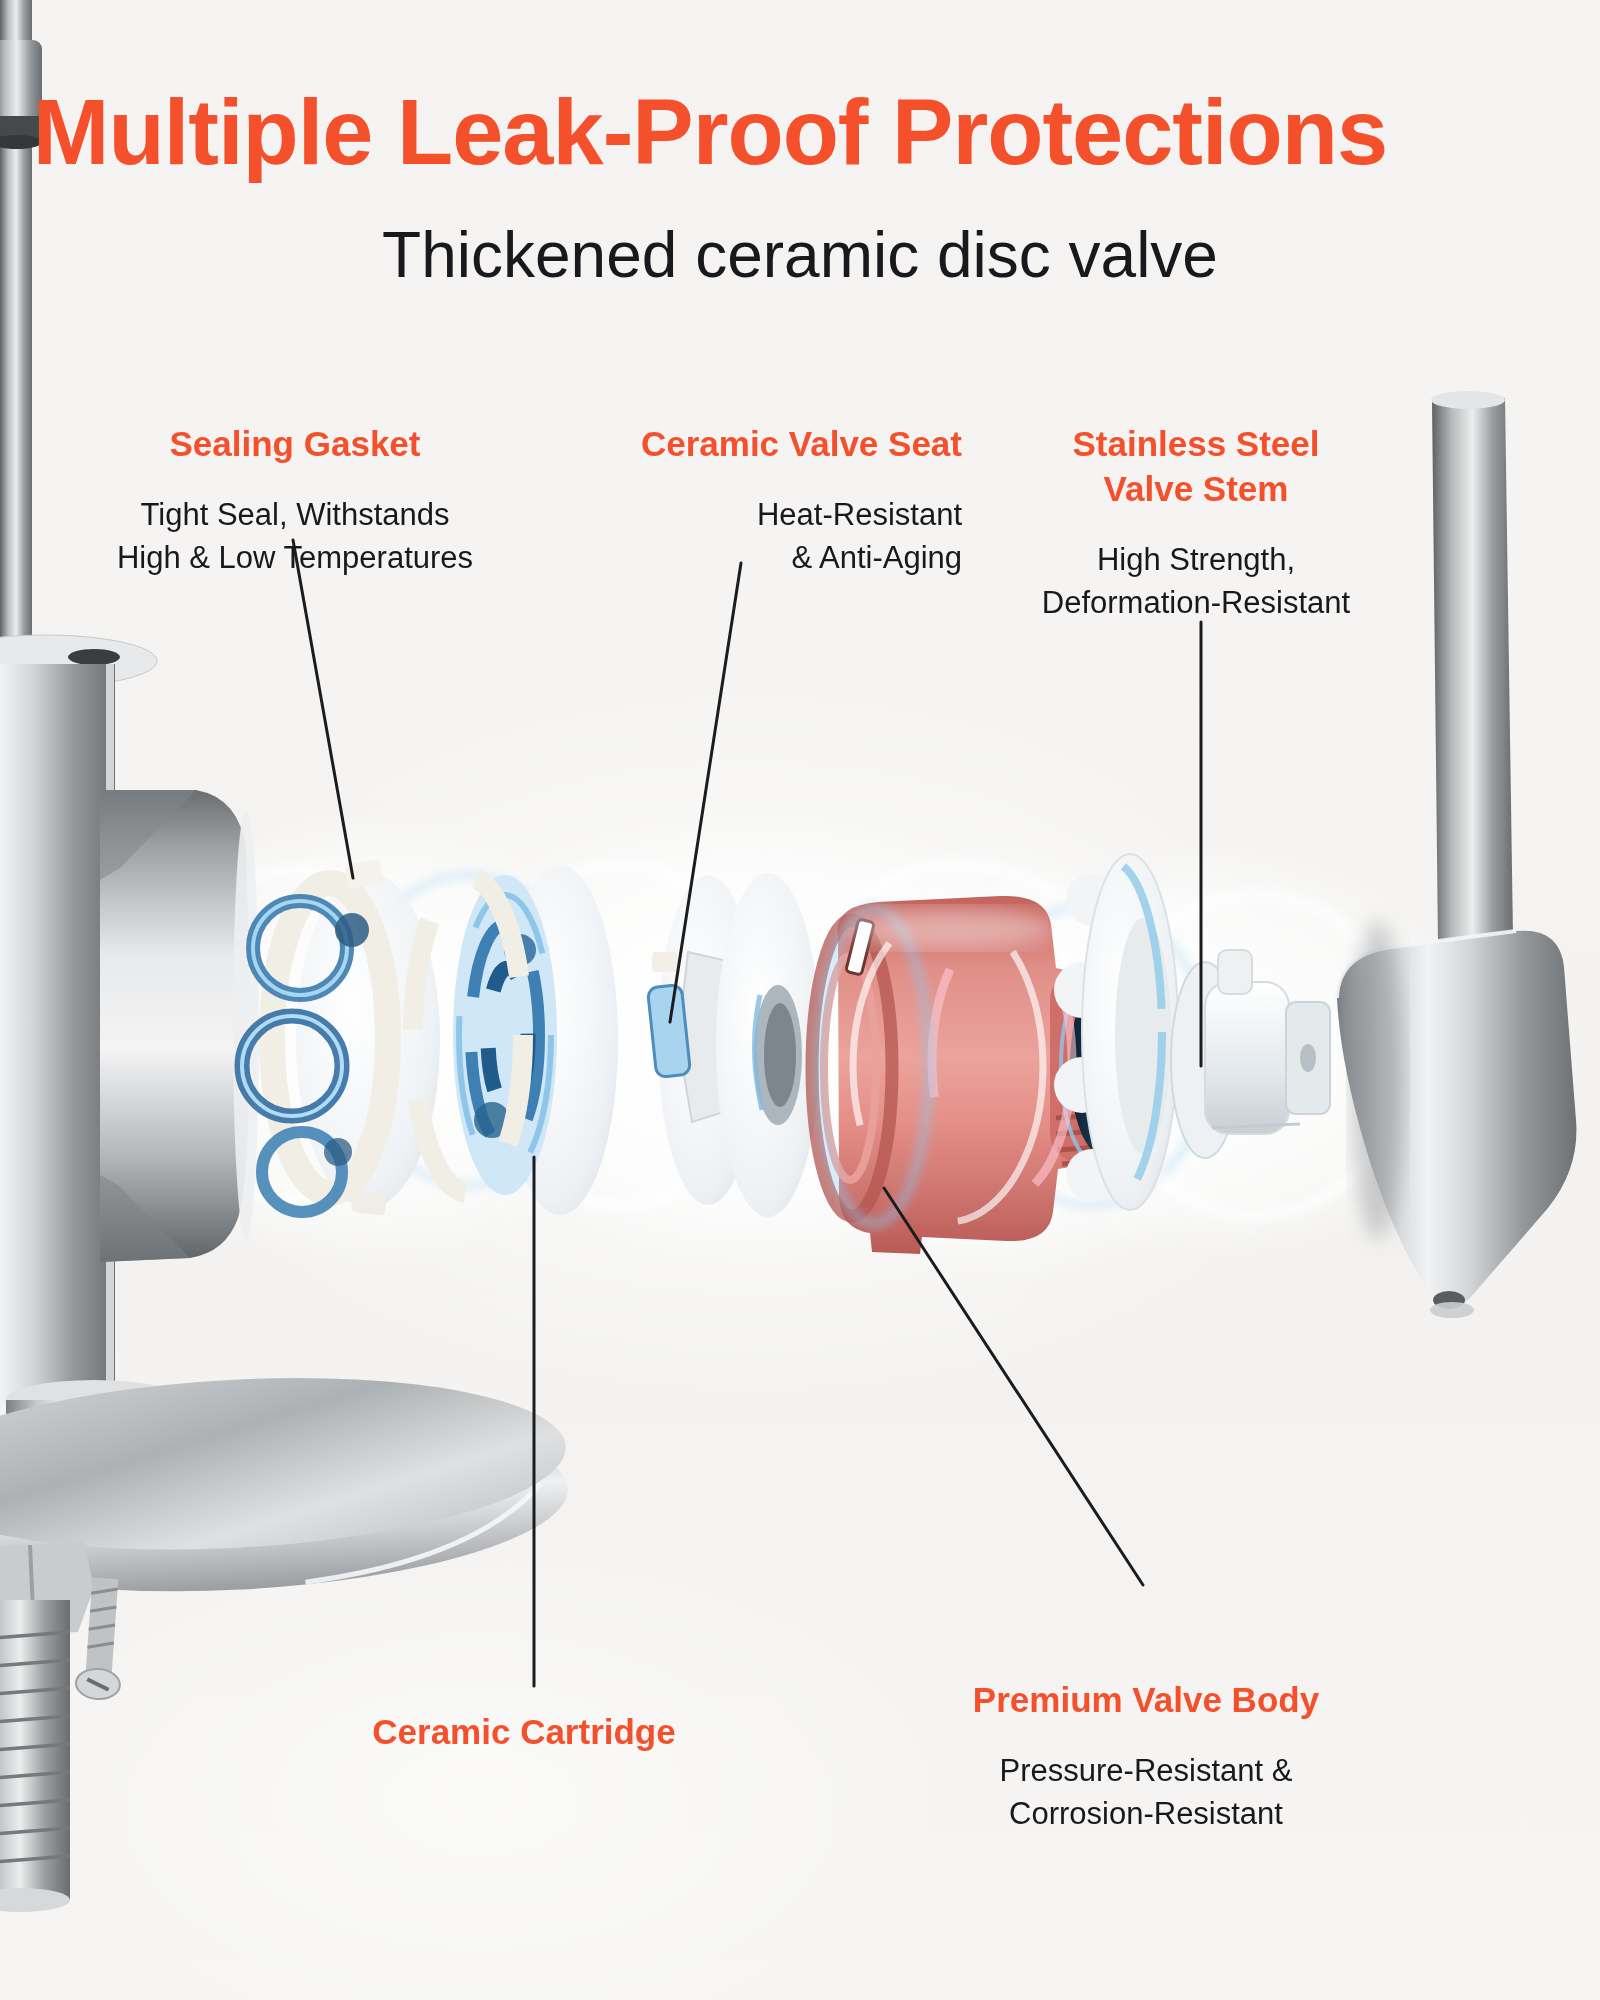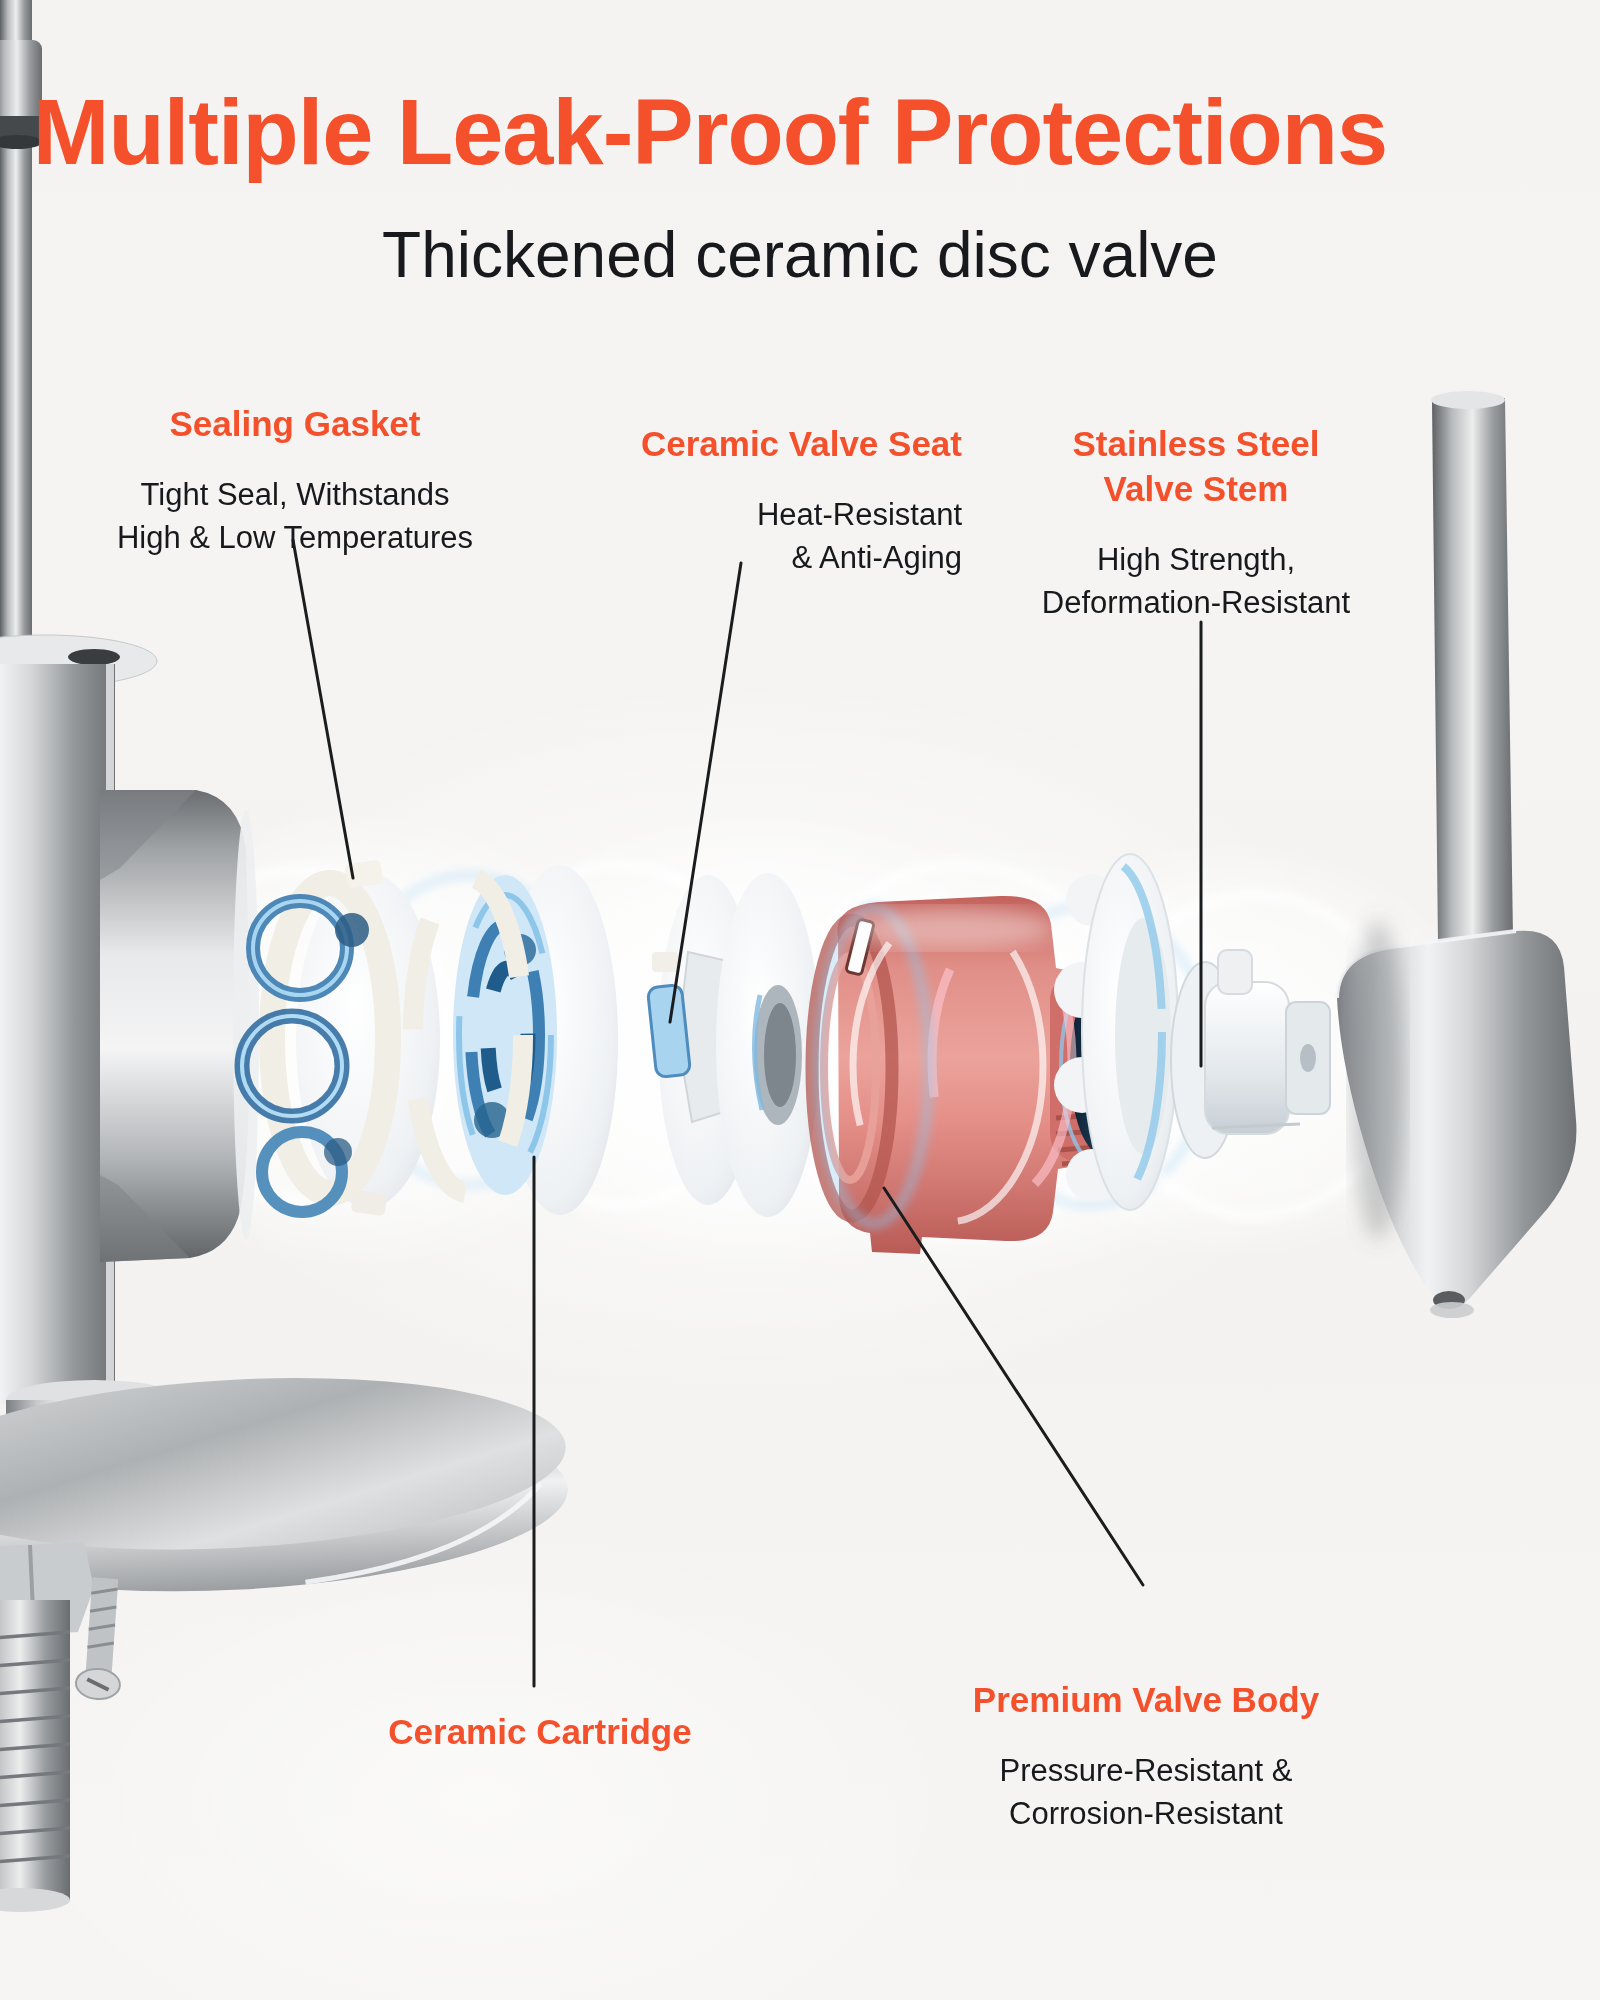--- a/index.html
+++ b/index.html
@@ -274,40 +274,40 @@
       <line x1="741" y1="563" x2="670" y2="1022"></line>
       <line x1="1201" y1="622" x2="1201" y2="1066"></line>
       <line x1="534" y1="1157" x2="534" y2="1686"></line>
       <line x1="884" y1="1188" x2="1143" y2="1585"></line>
     </g>
   </svg>
 
   <div class="title" style="color:#f4502b">Multiple Leak-Proof Protections</div>
   <div class="subtitle">Thickened ceramic disc valve</div>
 
-  <div class="callout" style="left:60px;top:384px;width:470px;">
+  <div class="callout" style="left:60px;top:404px;width:470px;">
     <div class="h" style="color:#f4502b">Sealing Gasket</div>
     <div class="b">Tight Seal, Withstands
 High &amp; Low Temperatures</div>
   </div>
 
   <div class="callout" style="left:522px;top:404px;width:440px;text-align:right;">
     <div class="h" style="color:#f4502b">Ceramic Valve Seat</div>
     <div class="b">Heat-Resistant
 &amp; Anti-Aging</div>
   </div>
 
   <div class="callout" style="left:976px;top:404px;width:440px;">
     <div class="h" style="color:#f4502b">Stainless Steel
 Valve Stem</div>
     <div class="b">High Strength,
 Deformation-Resistant</div>
   </div>
 
-  <div class="callout" style="left:305px;top:1692px;width:470px;">
+  <div class="callout" style="left:289px;top:1692px;width:470px;">
     <div class="h" style="color:#f4502b">Ceramic Cartridge</div>
   </div>
 
   <div class="callout" style="left:911px;top:1660px;width:470px;">
     <div class="h" style="color:#f4502b">Premium Valve Body</div>
     <div class="b">Pressure-Resistant &amp;
 Corrosion-Resistant</div>
   </div>
 
 </div>

